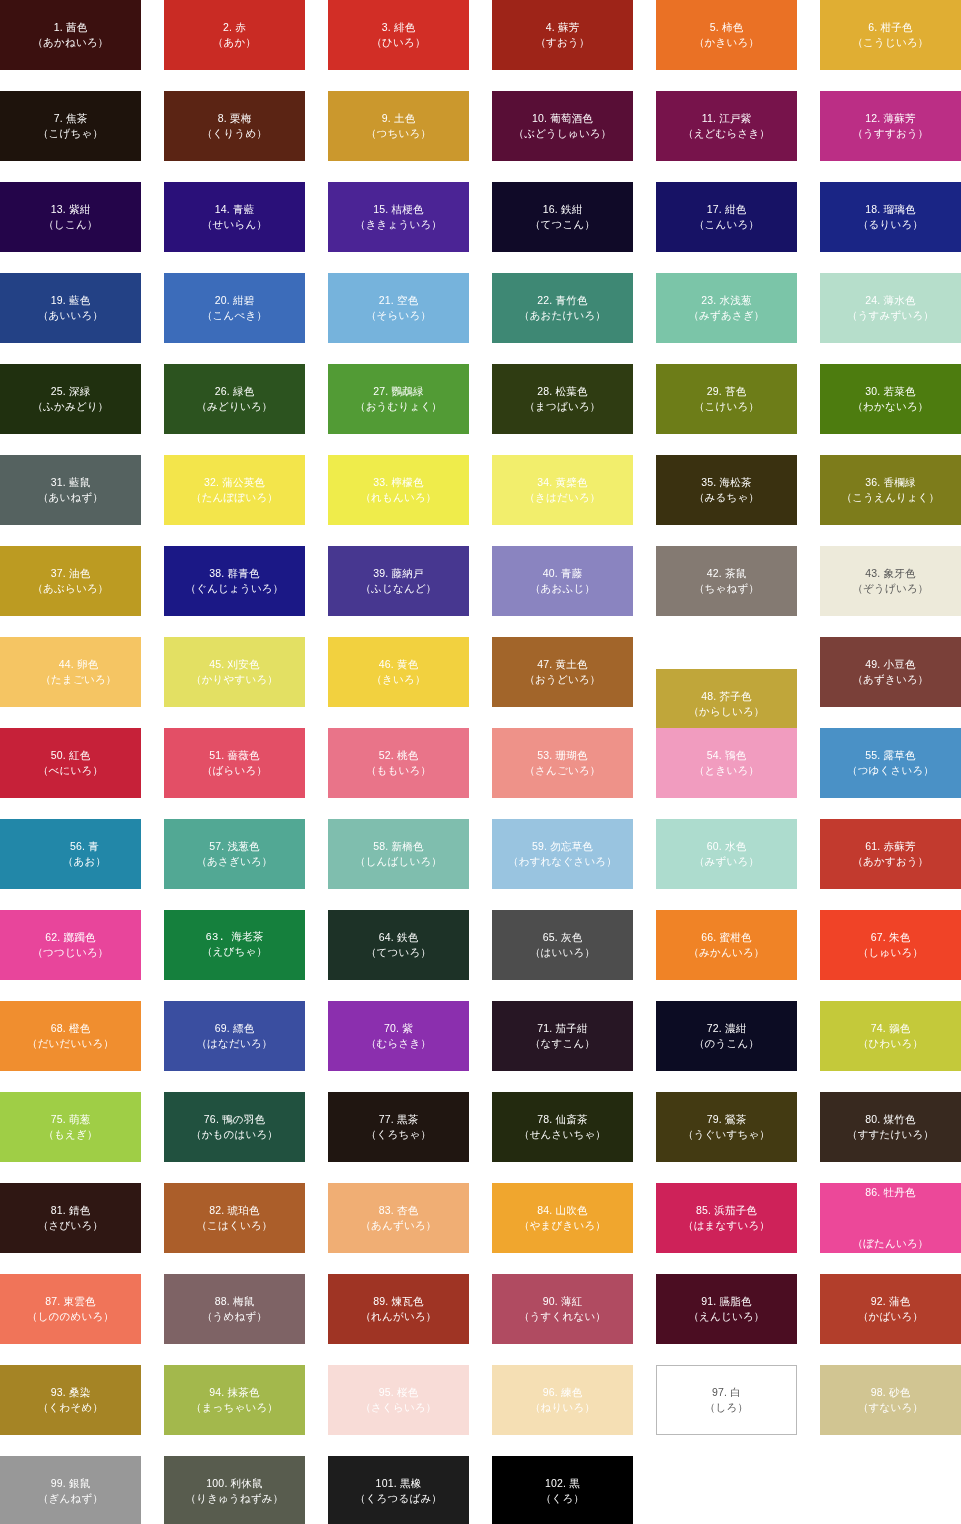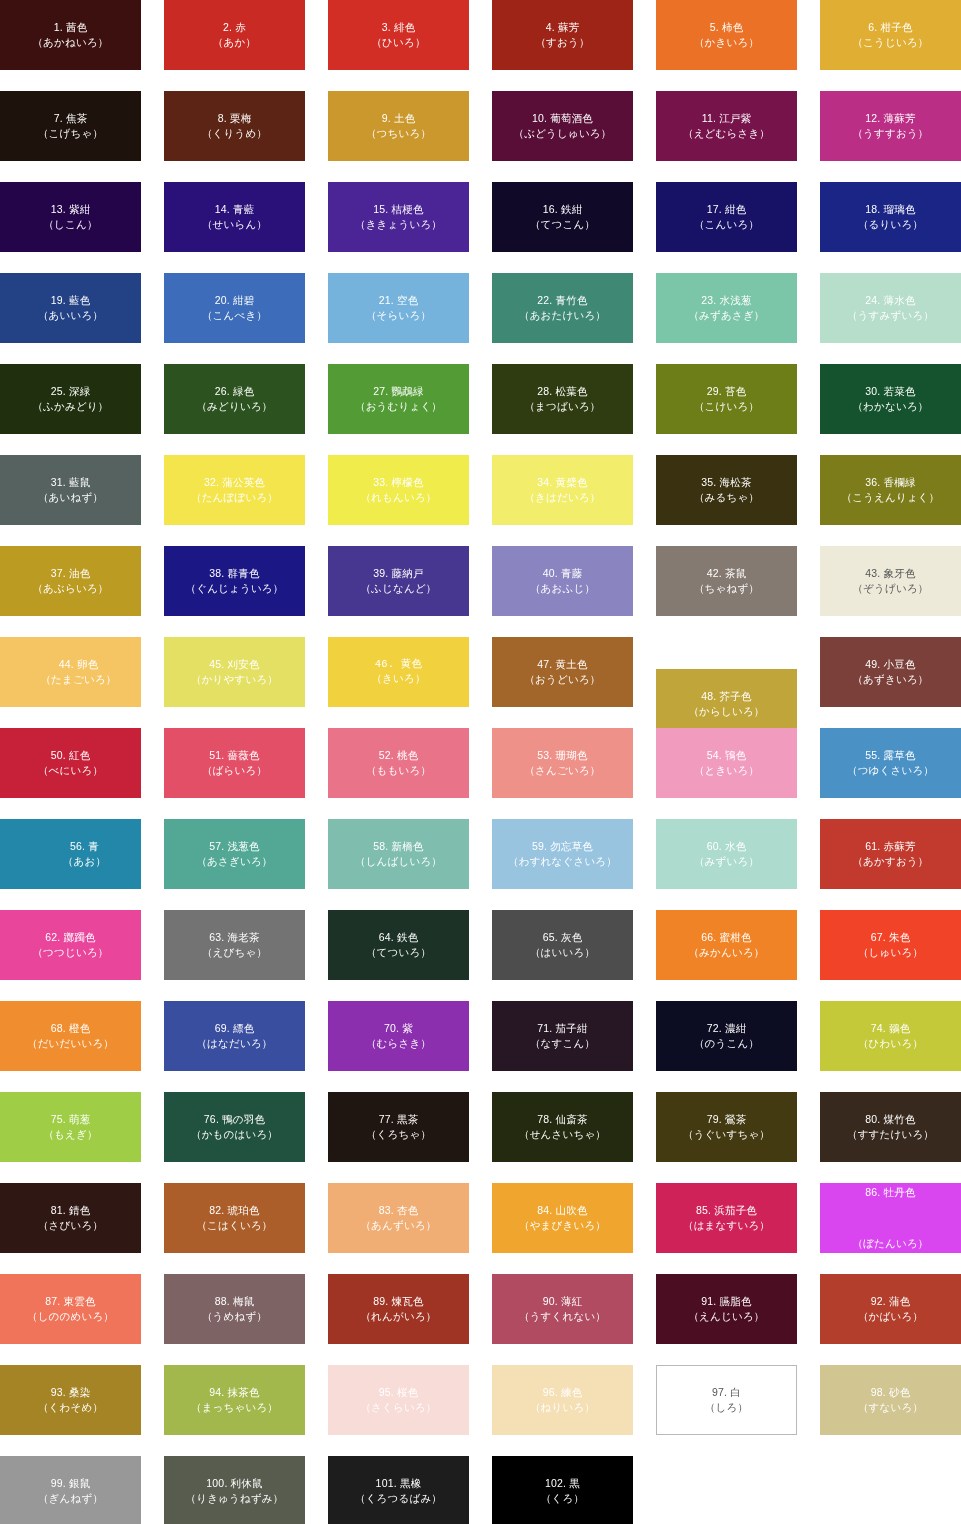--- a/index.html
+++ b/index.html
@@ -161,21 +161,21 @@
       <div class="reading">（おうむりょく）</div>
     </div>
     <div class="swatch" style="background: rgb(47, 60, 18); color: rgb(255, 255, 255);">
       <div class="name">28. 松葉色</div>
       <div class="reading">（まつばいろ）</div>
     </div>
     <div class="swatch" style="background: rgb(109, 125, 24); color: rgb(255, 255, 255);">
       <div class="name">29. 苔色</div>
       <div class="reading">（こけいろ）</div>
     </div>
-    <div class="swatch" style="background: #14532d; color: rgb(255, 255, 255);">
+    <div class="swatch" style="background: #4d7c0f; color: rgb(255, 255, 255);">
       <div class="name">30. 若菜色</div>
       <div class="reading">（わかないろ）</div>
     </div>
     <div class="swatch" style="background: rgb(85, 98, 96); color: rgb(255, 255, 255);">
       <div class="name">31. 藍鼠</div>
       <div class="reading">（あいねず）</div>
     </div>
     <div class="swatch" style="background: rgb(243, 229, 75); color: rgb(255, 255, 255);">
       <div class="name">32. 蒲公英色</div>
       <div class="reading">（たんぽぽいろ）</div>
@@ -221,21 +221,21 @@
       <div class="reading">（ぞうげいろ）</div>
     </div>
     <div class="swatch" style="background: rgb(245, 197, 99); color: rgb(255, 255, 255); padding-left: 16px;">
       <div class="name">44. 卵色</div>
       <div class="reading">（たまごいろ）</div>
     </div>
     <div class="swatch" style="background: rgb(227, 224, 99); color: rgb(255, 255, 255);">
       <div class="name">45. 刈安色</div>
       <div class="reading">（かりやすいろ）</div>
     </div>
-    <div class="swatch" style="background: rgb(242, 209, 63); color: rgb(255, 255, 255); font-family: Liberation Mono, monospace;">
+    <div class="swatch" style="background: rgb(242, 209, 63); color: rgb(255, 255, 255);">
       <div class="name">46. 黄色</div>
       <div class="reading">（きいろ）</div>
     </div>
     <div class="swatch" style="background: rgb(162, 101, 42); color: rgb(255, 255, 255);">
       <div class="name">47. 黄土色</div>
       <div class="reading">（おうどいろ）</div>
     </div>
     <div class="swatch" style="background: rgb(192, 166, 58); color: rgb(255, 255, 255); margin-top: 32px;">
       <div class="name">48. 芥子色</div>
       <div class="reading">（からしいろ）</div>
@@ -289,21 +289,21 @@
       <div class="reading">（みずいろ）</div>
     </div>
     <div class="swatch" style="background: rgb(194, 58, 46); color: rgb(255, 255, 255);">
       <div class="name">61. 赤蘇芳</div>
       <div class="reading">（あかすおう）</div>
     </div>
     <div class="swatch" style="background: rgb(232, 69, 155); color: rgb(255, 255, 255);">
       <div class="name">62. 躑躅色</div>
       <div class="reading">（つつじいろ）</div>
     </div>
-    <div class="swatch" style="background: #737373; color: rgb(255, 255, 255);">
+    <div class="swatch" style="background: #15803d; color: rgb(255, 255, 255); font-family: Liberation Mono, monospace;">
       <div class="name">63. 海老茶</div>
       <div class="reading">（えびちゃ）</div>
     </div>
     <div class="swatch" style="background: rgb(29, 50, 39); color: rgb(255, 255, 255);">
       <div class="name">64. 鉄色</div>
       <div class="reading">（てついろ）</div>
     </div>
     <div class="swatch" style="background: rgb(77, 77, 77); color: rgb(255, 255, 255); align-items: center;">
       <div class="name">65. 灰色</div>
       <div class="reading">（はいいろ）</div>
@@ -377,21 +377,21 @@
       <div class="reading">（あんずいろ）</div>
     </div>
     <div class="swatch" style="background: rgb(240, 166, 46); color: rgb(255, 255, 255);">
       <div class="name">84. 山吹色</div>
       <div class="reading">（やまびきいろ）</div>
     </div>
     <div class="swatch" style="background: rgb(206, 34, 89); color: rgb(255, 255, 255);">
       <div class="name">85. 浜茄子色</div>
       <div class="reading">（はまなすいろ）</div>
     </div>
-    <div class="swatch" style="background: #d946ef; color: rgb(255, 255, 255); gap: 36px;">
+    <div class="swatch" style="background: #ec4899; color: rgb(255, 255, 255); gap: 36px;">
       <div class="name">86. 牡丹色</div>
       <div class="reading">（ぼたんいろ）</div>
     </div>
     <div class="swatch" style="background: rgb(240, 116, 89); color: rgb(255, 255, 255);">
       <div class="name">87. 東雲色</div>
       <div class="reading">（しののめいろ）</div>
     </div>
     <div class="swatch" style="background: rgb(126, 99, 101); color: rgb(255, 255, 255); align-items: center;">
       <div class="name">88. 梅鼠</div>
       <div class="reading">（うめねず）</div>

